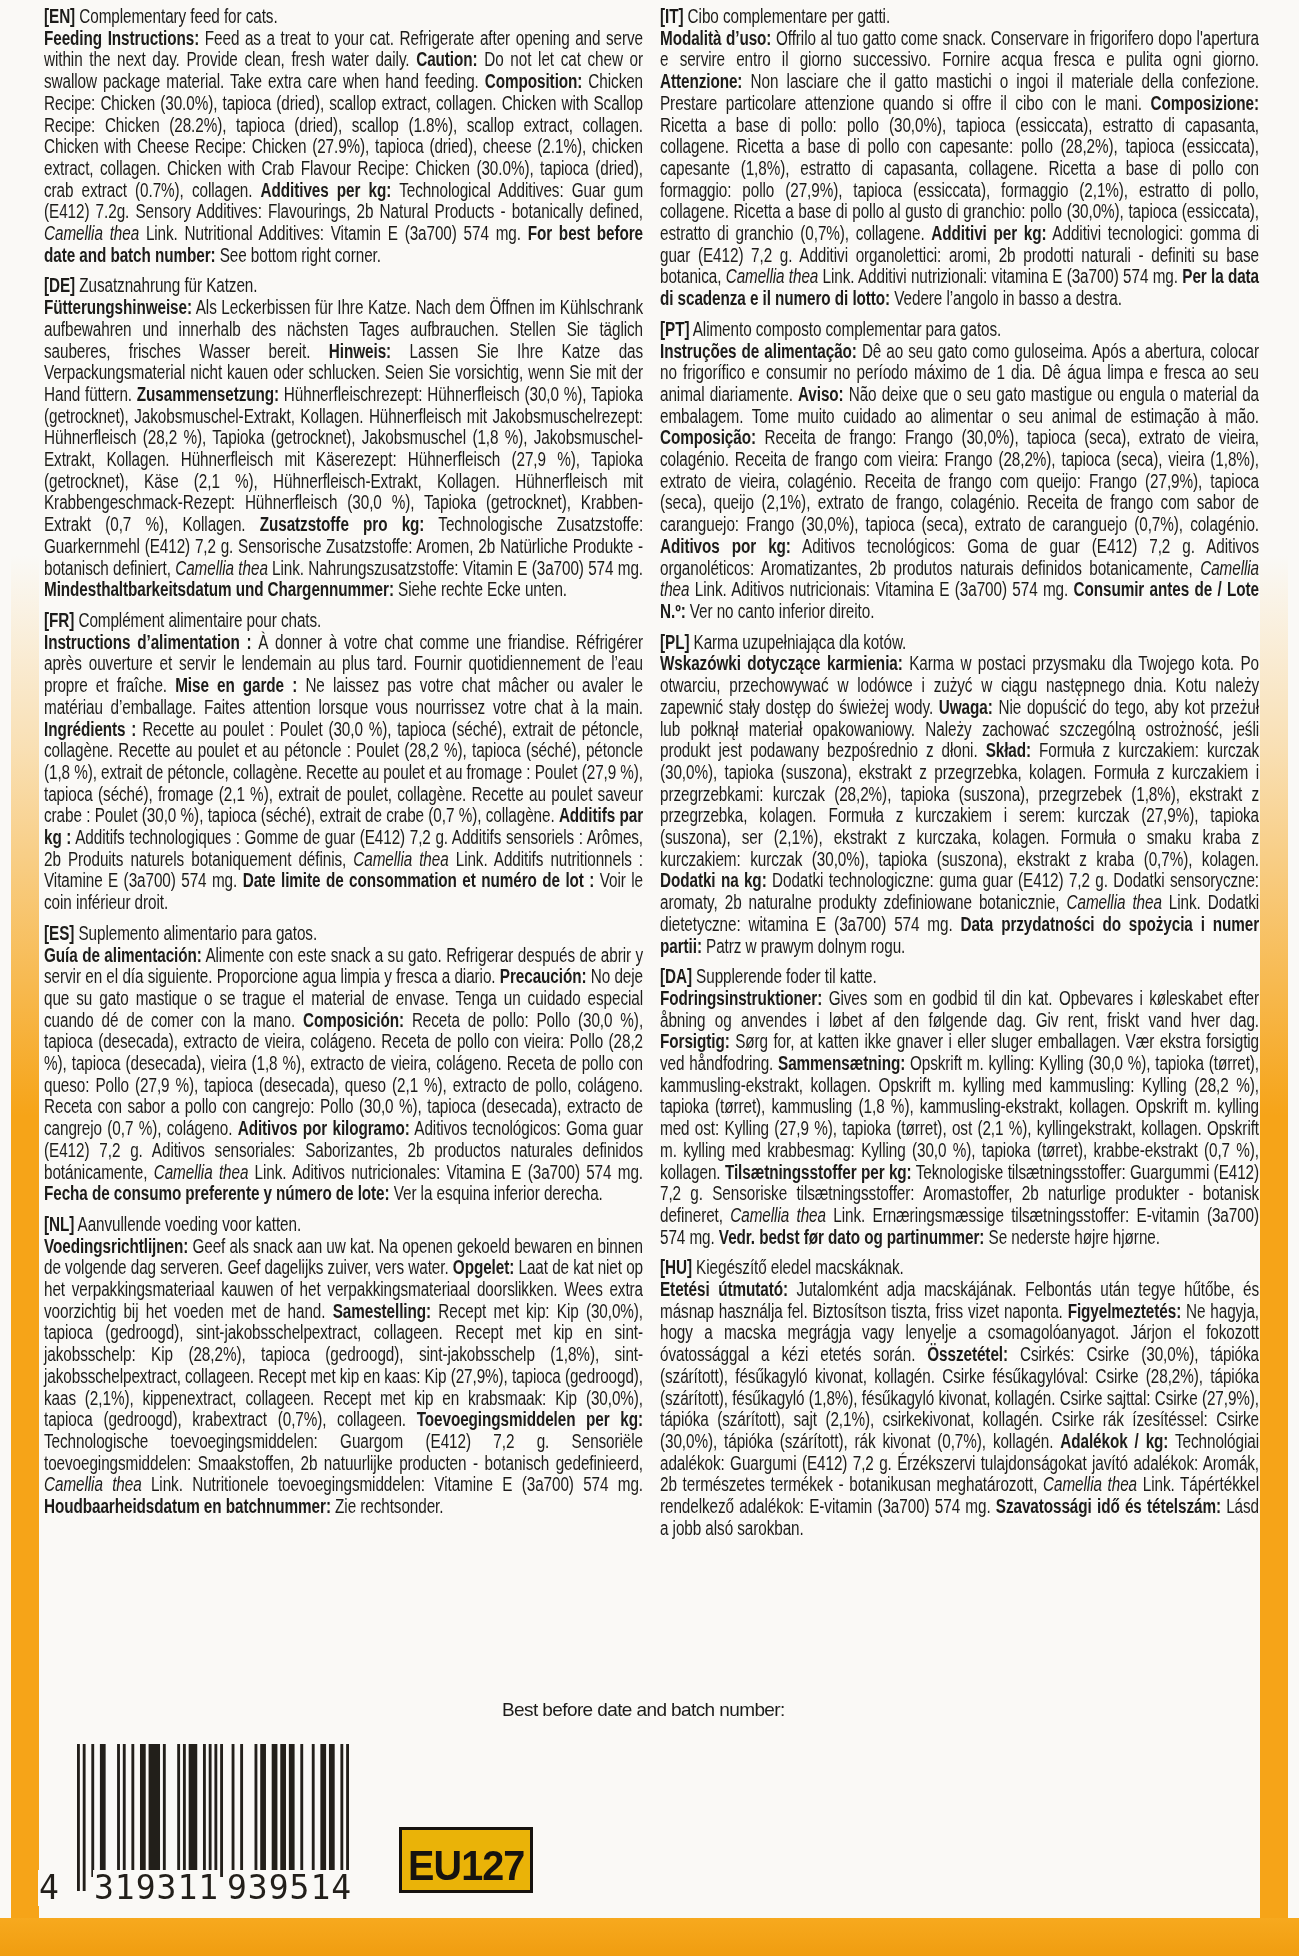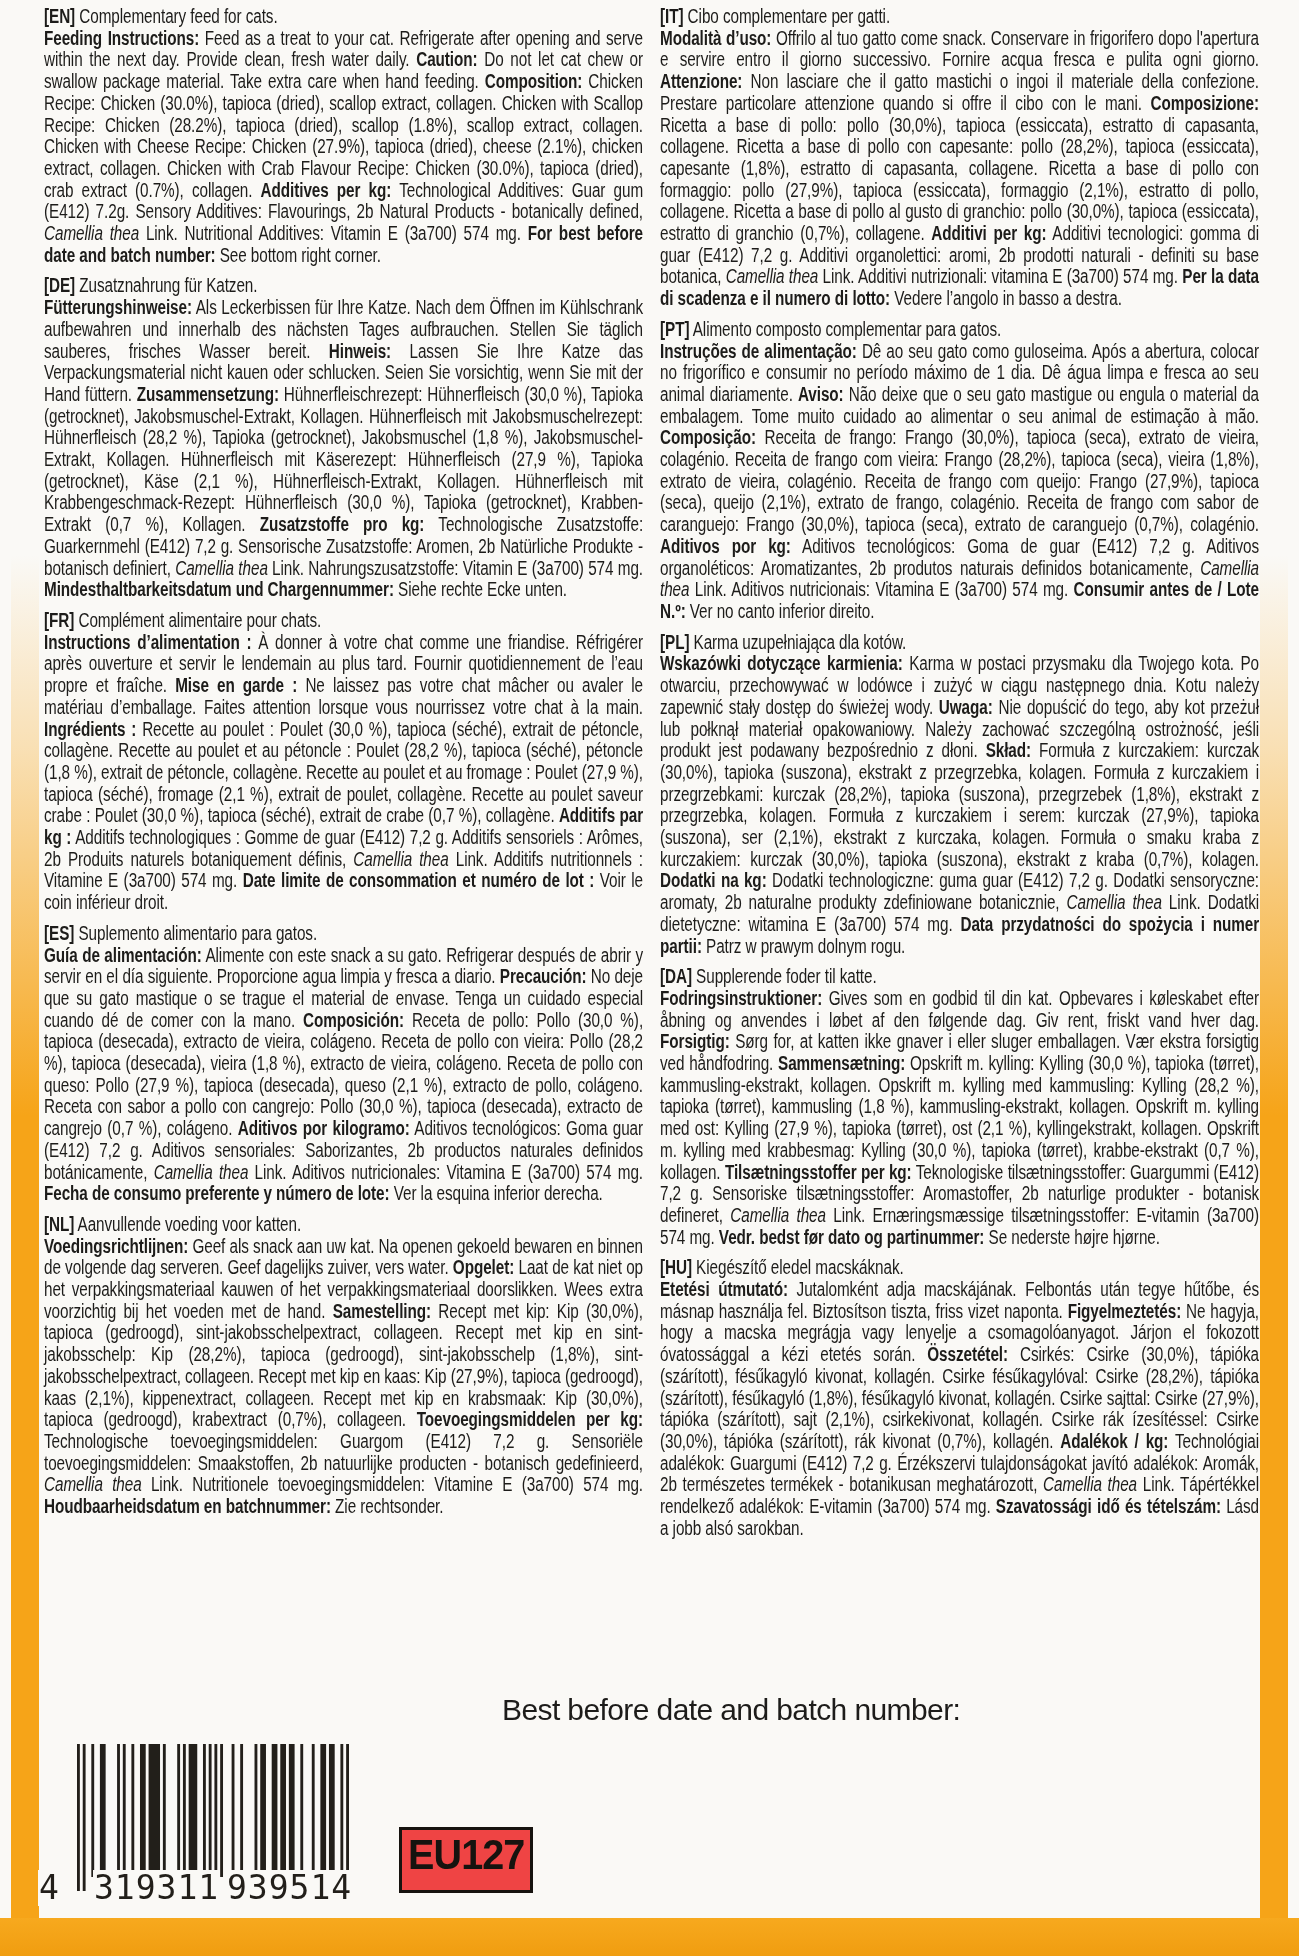--- a/index.html
+++ b/index.html
@@ -21,30 +21,30 @@
     font-size:19.6px;line-height:21.7px;letter-spacing:-0.1px;
     text-align:justify;hyphens:auto;-webkit-hyphens:auto;}
   #col-left{left:44px}
   #col-right{left:660px}
   .lang-section{margin:0 0 9px 0}
   .lang-section p{margin:0;padding:0}
   .lang-header{text-align:left}
   .b{font-weight:bold}
   .i{font-style:italic}
   
-  #best-before{position:absolute;left:502px;top:1694px;font-size:30px;line-height:32px;letter-spacing:-0.6px;white-space:nowrap}
+  #best-before{position:absolute;left:502px;top:1694px;font-size:19px;line-height:32px;letter-spacing:-0.6px;white-space:nowrap}
   #barcode{position:absolute;left:36px;top:1744px;width:320px;height:170px}
   #barcode svg{position:absolute;left:41px;top:0;display:block}
   .bc-digit{position:absolute;top:126px;font-family:"DejaVu Sans Mono",monospace;
     font-size:33px;line-height:36px;color:#221F1A;letter-spacing:1px;background:#FAF9F6;padding:0 1px}
   #bc-first{left:2px}
   #bc-left{left:57px}
   #bc-right{left:190px}
   #plant-box{position:absolute;left:399px;top:1827px;width:128px;height:60px;
-    border:3px solid #16130F;background:#ef4444;display:flex;align-items:flex-start;justify-content:center}
+    border:3px solid #16130F;background:#eab308;display:flex;align-items:flex-end;justify-content:center}
   #plant-box span{font-weight:bold;font-size:43px;letter-spacing:-1px;transform:scaleX(.92);color:#16130F}
 </style>
 </head>
 <body>
 
 <div class="edge-strip" id="edge-left"></div>
 <div class="edge-strip" id="edge-right"></div>
 <div id="bottom-band"></div>
 
 <div class="col" id="col-left">

